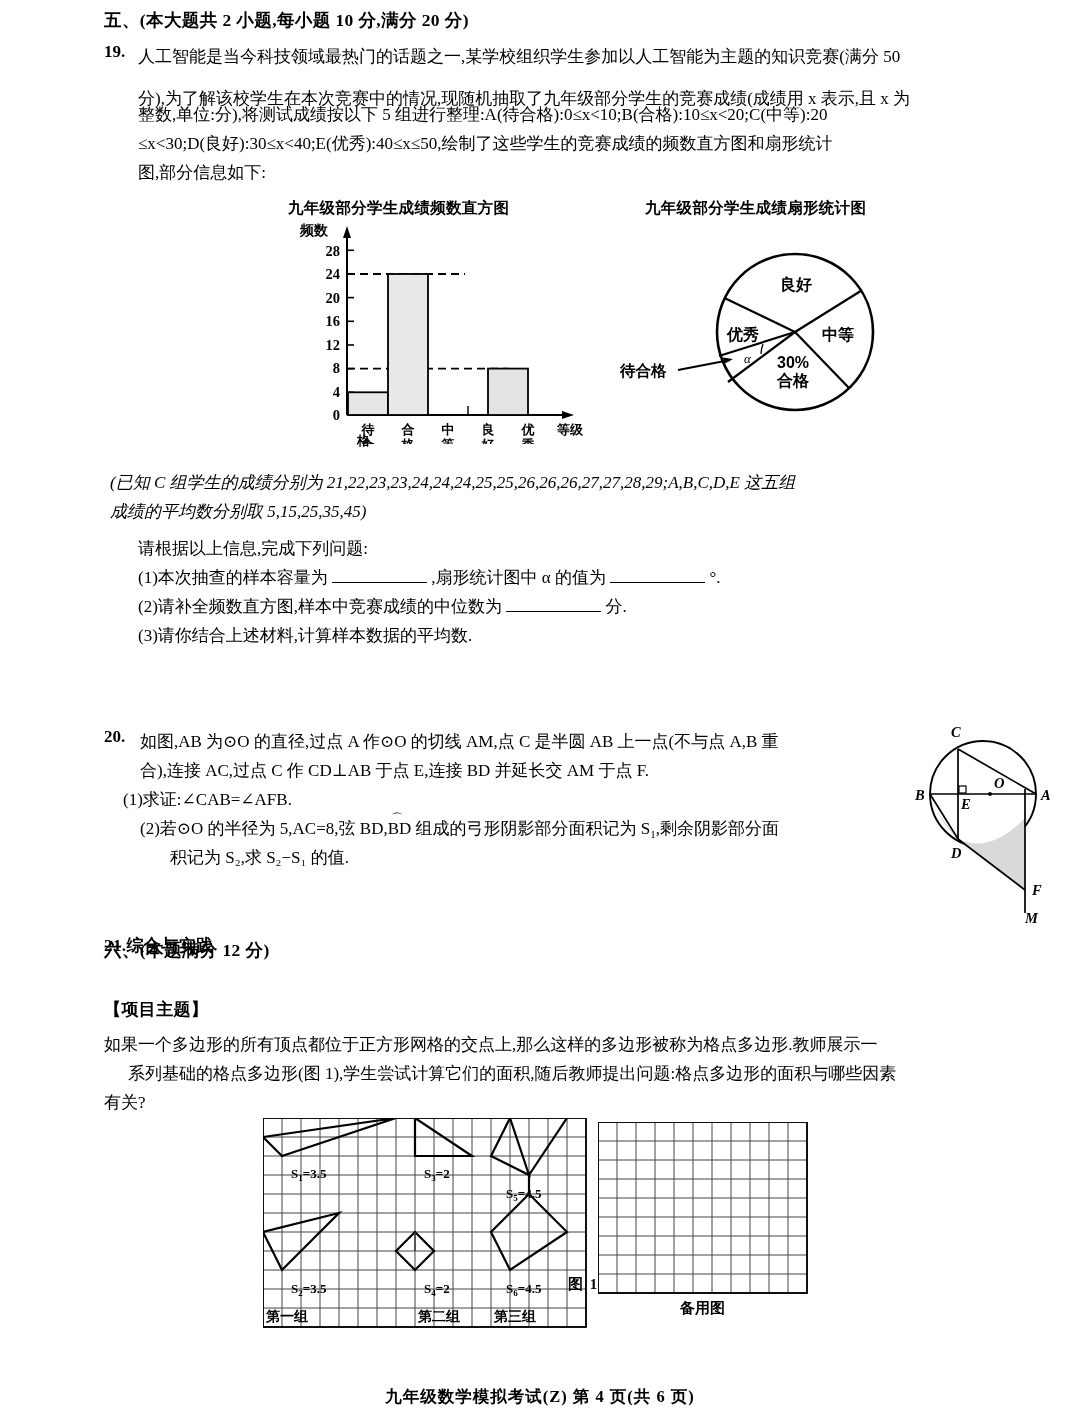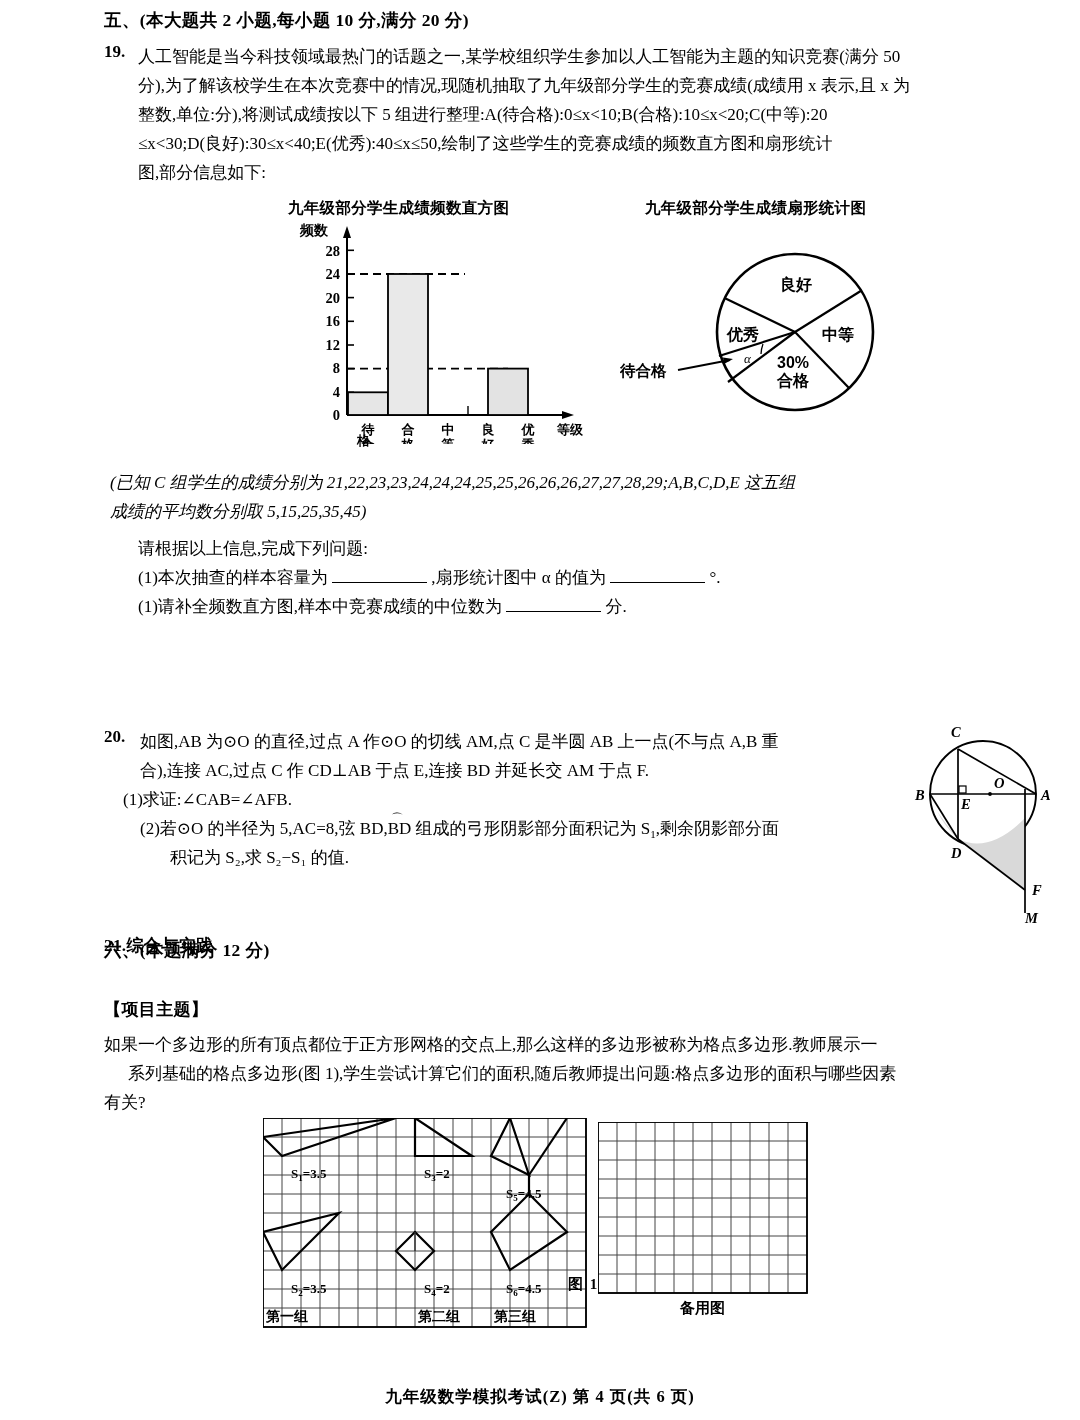--- a/index.html
+++ b/index.html
@@ -66,21 +66,21 @@
 
 <div class="page">
 
   <div class="sec-head" style="position:absolute; left:104px; top:8px;">五、(本大题共 2 小题,每小题 10 分,满分 20 分)</div>
 
   <div style="position:absolute; left:104px; top:42px; width:28px; font-weight:bold; font-size:17px;">19.</div>
 
   <div class="bodyblk" style="left:138px; top:42px; width:877px;">
     <div>人工智能是当今科技领域最热门的话题之一,某学校组织学生参加以人工智能为主题的知识竞赛(满分 50</div>
   </div>
-  <div class="bodyblk" style="left:138px; top:71px; width:877px;">
+  <div class="bodyblk" style="left:138px; top:84px; width:877px;">
     <div>分),为了解该校学生在本次竞赛中的情况,现随机抽取了九年级部分学生的竞赛成绩(成绩用 x 表示,且 x 为</div>
   </div>
   <div class="bodyblk" style="left:138px; top:100px; width:877px;">
     <div>整数,单位:分),将测试成绩按以下 5 组进行整理:A(待合格):0≤x&lt;10;B(合格):10≤x&lt;20;C(中等):20</div>
   </div>
   <div class="bodyblk" style="left:138px; top:129px; width:877px;">
     <div>≤x&lt;30;D(良好):30≤x&lt;40;E(优秀):40≤x≤50,绘制了这些学生的竞赛成绩的频数直方图和扇形统计</div>
   </div>
   <div class="bodyblk" style="left:138px; top:158px; width:877px;">
     <div>图,部分信息如下:</div>
@@ -191,25 +191,28 @@
 
   <div class="bodyblk" style="left:138px; top:563px; width:905px; white-space:nowrap;">
     <span>(1)本次抽查的样本容量为</span>
     <span class="blank" style="width:95px;"></span>
     <span>,扇形统计图中 α 的值为</span>
     <span class="blank" style="width:95px;"></span>
     <span>°.</span>
   </div>
 
   <div class="bodyblk" style="left:138px; top:592px; width:905px; white-space:nowrap;">
-    <span>(1)请补全频数直方图,样本中竞赛成绩的中位数为</span>
+    <span>(2)请补全频数直方图,样本中竞赛成绩的中位数为</span>
     <span class="blank" style="width:95px;"></span>
     <span>分.</span>
   </div>
 
+  <div class="bodyblk" style="left:138px; top:621px; width:905px;">
+    <div>(3)请你结合上述材料,计算样本数据的平均数.</div>
+  </div>
 
   <div style="position:absolute; left:104px; top:727px; width:32px; font-weight:bold; font-size:17px;">20.</div>
 
   <div class="bodyblk" style="left:140px; top:756px; width:755px;">
     <div>合),连接 AC,过点 C 作 CD⊥AB 于点 E,连接 BD 并延长交 AM 于点 F.</div>
   </div>
   <div class="bodyblk" style="left:140px; top:727px; width:755px;">
     <div>如图,AB 为⊙O 的直径,过点 A 作⊙O 的切线 AM,点 C 是半圆 AB 上一点(不与点 A,B 重</div>
   </div>
   <div class="bodyblk" style="left:123px; top:785px; width:755px;">

